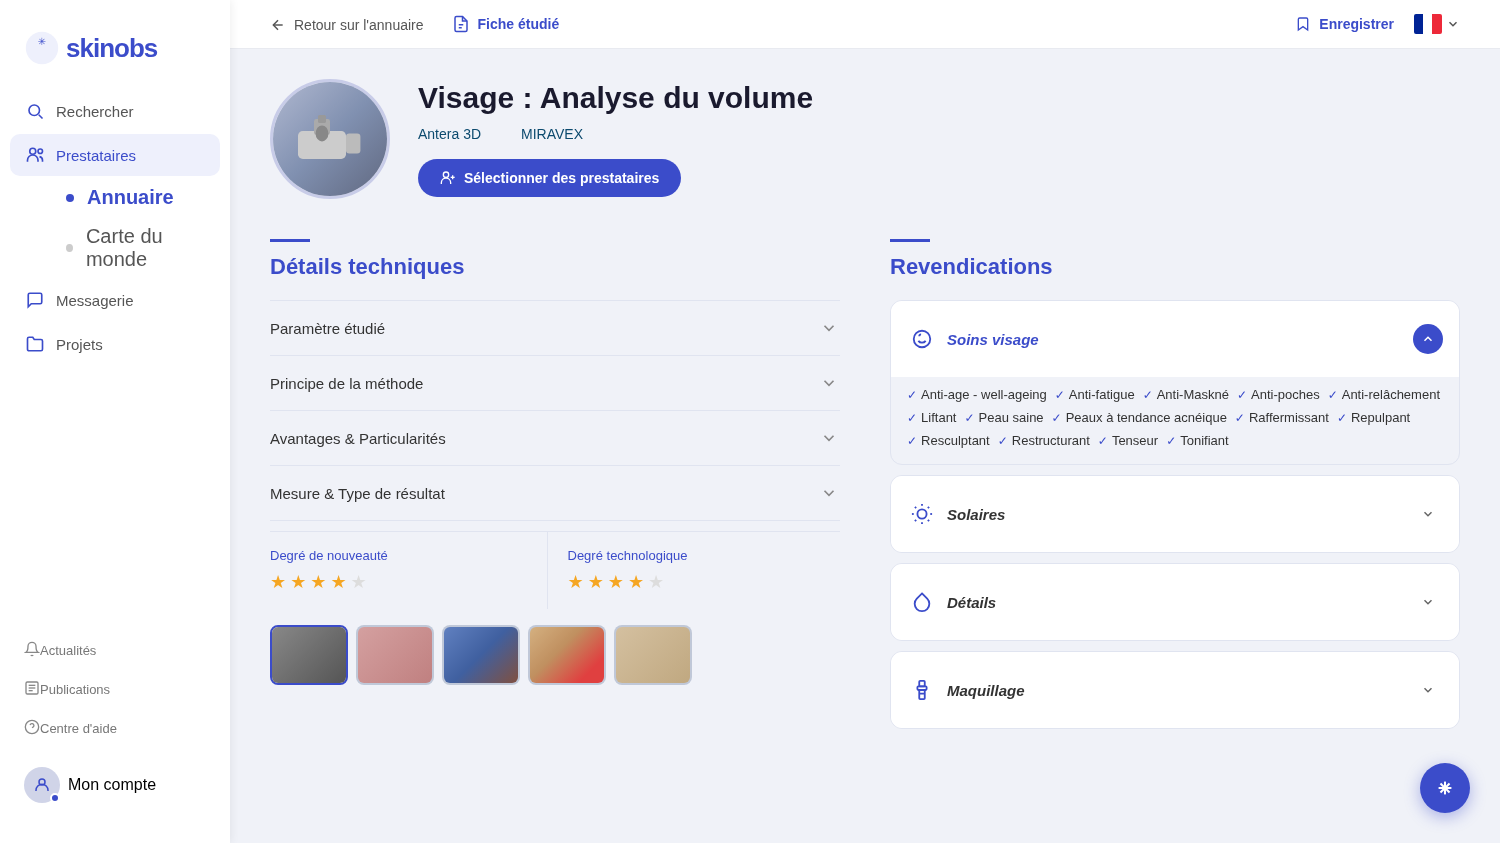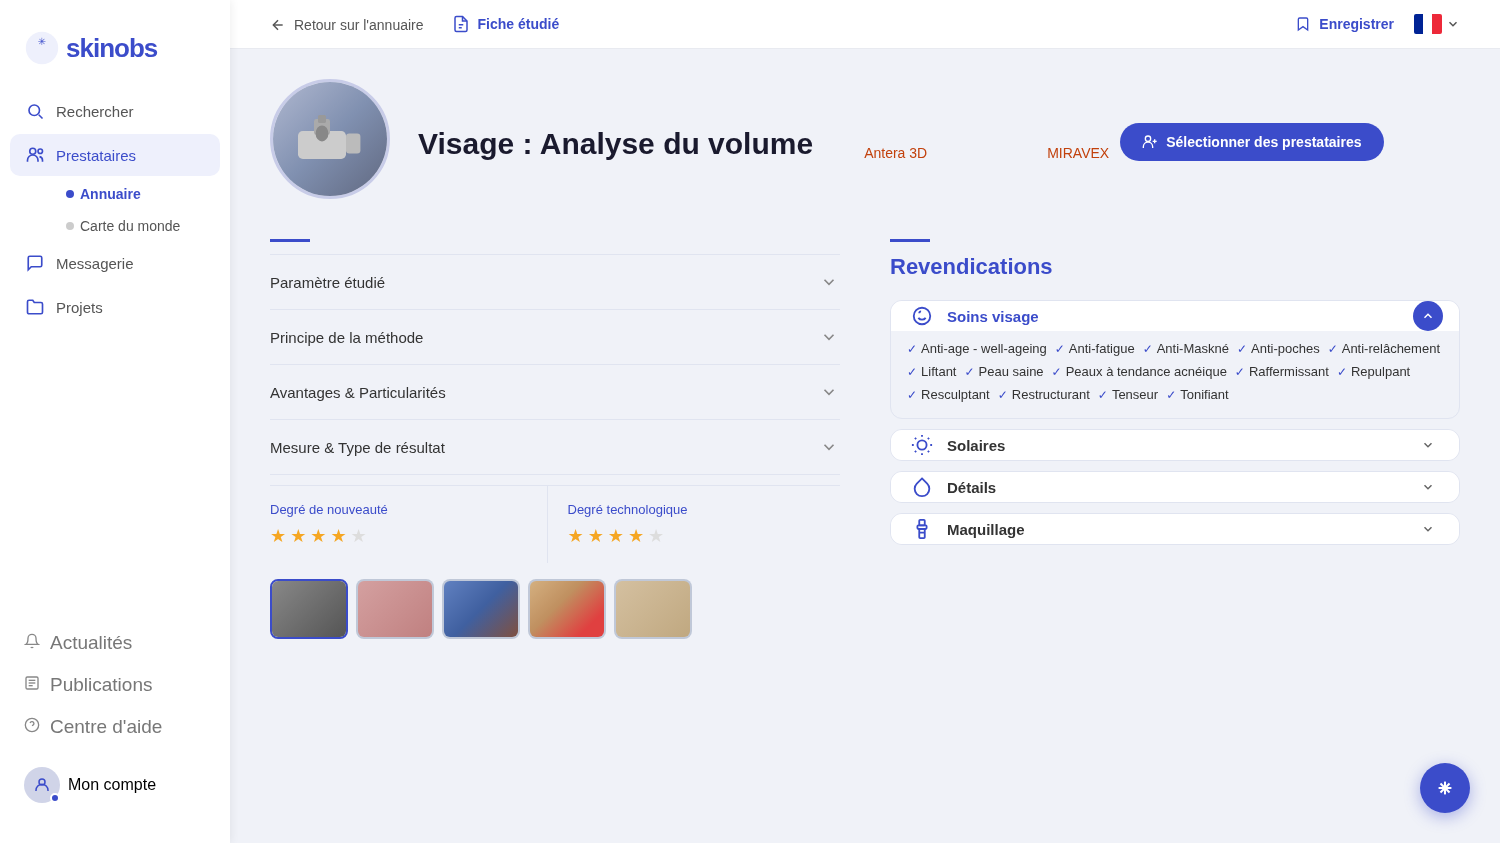--- a/index.html
+++ b/index.html
@@ -51,25 +51,25 @@
     .nav-sub {
       padding-left: 46px;
       display: flex;
       flex-direction: column;
       gap: 4px;
       margin-top: 2px;
     }
     .nav-sub-item {
       display: flex;
       align-items: center;
-      gap: 6px;
+      gap: 13px;
       padding: 6px 10px;
       border-radius: 8px;
       cursor: pointer;
-      font-size: 14px;
+      font-size: 20px;
       color: #555;
     }
     .nav-sub-item.active { color: #3b4cca; font-weight: 600; }
     .nav-sub-item .dot {
       width: 8px;
       height: 8px;
       border-radius: 50%;
       background: #3b4cca;
     }
     .nav-sub-item .dot-gray {
@@ -80,26 +80,25 @@
     }
     .sidebar-bottom {
       padding: 10px 10px 10px 10px;
       display: flex;
       flex-direction: column;
       gap: 2px;
     }
     .sidebar-bottom-item {
       display: flex;
       align-items: center;
-      gap: 10px;
       padding: 9px 14px;
       border-radius: 10px;
       cursor: pointer;
       color: #777;
-      font-size: 19px;
+      font-size: 13px;
     }
     .sidebar-account {
       display: flex;
       align-items: center;
       gap: 8px;
       padding: 10px 14px;
       margin-top: 8px;
       cursor: pointer;
     }
     .account-avatar {
@@ -222,24 +221,24 @@
     }
     .product-image-inner {
       width: 100%;
       height: 100%;
       background: linear-gradient(135deg, #b0b8d0 0%, #8090b0 50%, #606880 100%);
       display: flex;
       align-items: center;
       justify-content: center;
     }
     
-    .product-info { display: flex; flex-direction: row; gap: 11px; align-items: flex-end; }
+    .product-info { display: flex; flex-direction: column; gap: 11px; }
     .product-title { font-size: 30px; font-weight: 700; color: #1a1a2e; }
     .product-meta { display: flex; align-items: center; gap: 20px; color: #888; font-size: 14px; }
-    .product-meta span { color: #c2410c; margin-left: 40px; }
+    .product-meta span { color: #0c4a6e; }
     .product-meta .separator { color: #ccc; }
     .select-btn {
       display: flex;
       align-items: center;
       gap: 8px;
       background: #3b4cca;
       color: #fff;
       padding: 11px 22px;
       border-radius: 25px;
       font-size: 14px;
@@ -344,23 +343,24 @@
     .claim-category {
       border: 1px solid #e0e4f0;
       border-radius: 12px;
       margin-bottom: 10px;
       overflow: hidden;
     }
     .claim-header {
       display: flex;
       align-items: center;
       justify-content: space-between;
-      padding: 0 16px;
+      padding: 23px 16px;
       cursor: pointer;
       background: #fff;
+      font-style: italic;
     }
     .claim-header.expanded { background: #fff; }
     .claim-header-left {
       display: flex;
       align-items: center;
       gap: 10px;
     }
     .claim-icon {
       width: 30px;
       height: 30px;
@@ -622,20 +622,21 @@
             </svg>
           <span>Sélectionner des prestataires</span>
         </button>
       </div>
     </div>
 
     <div class="two-col">
 
       <div class="col-left">
         <div class="section-divider"></div>
+        <h2 class="section-title">Détails techniques</h2>
 
         <div>
           <div class="accordion-item">
             <span class="accordion-label">Paramètre étudié</span>
             <span class="chevron">
               <svg width="18" height="18" viewBox="0 0 24 24" fill="none" stroke="#888" stroke-width="2.2">
                   <polyline points="6 9 12 15 18 9"></polyline>
                 </svg>
             </span>
           </div>

